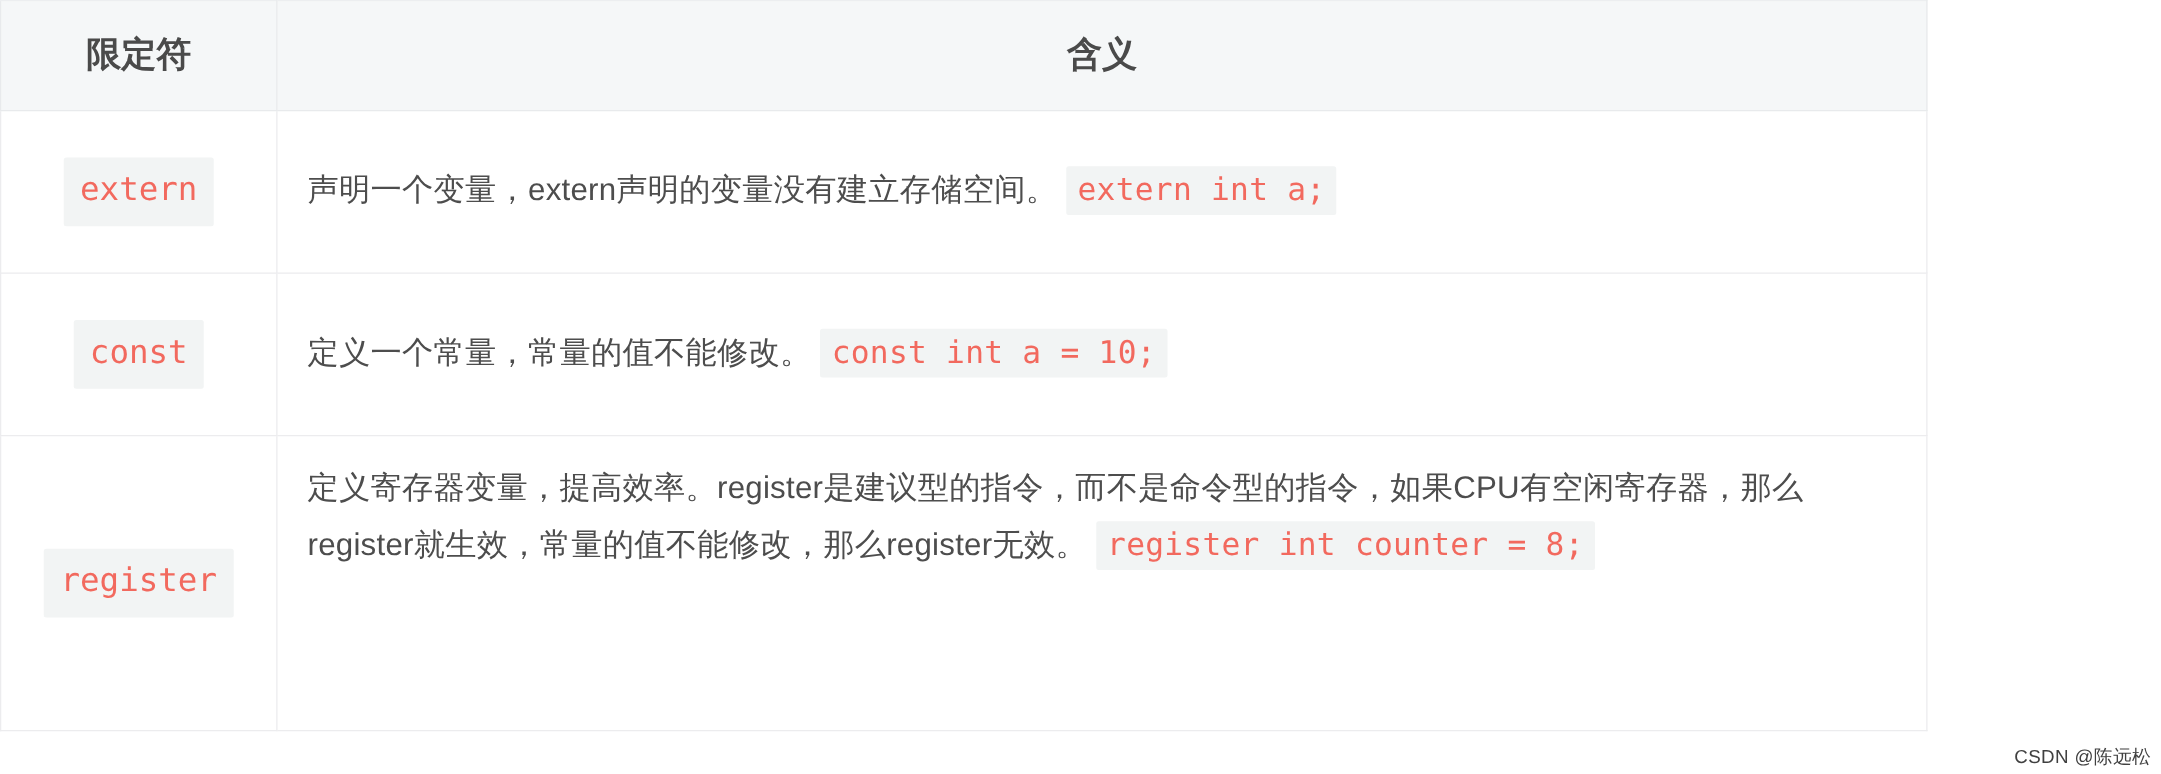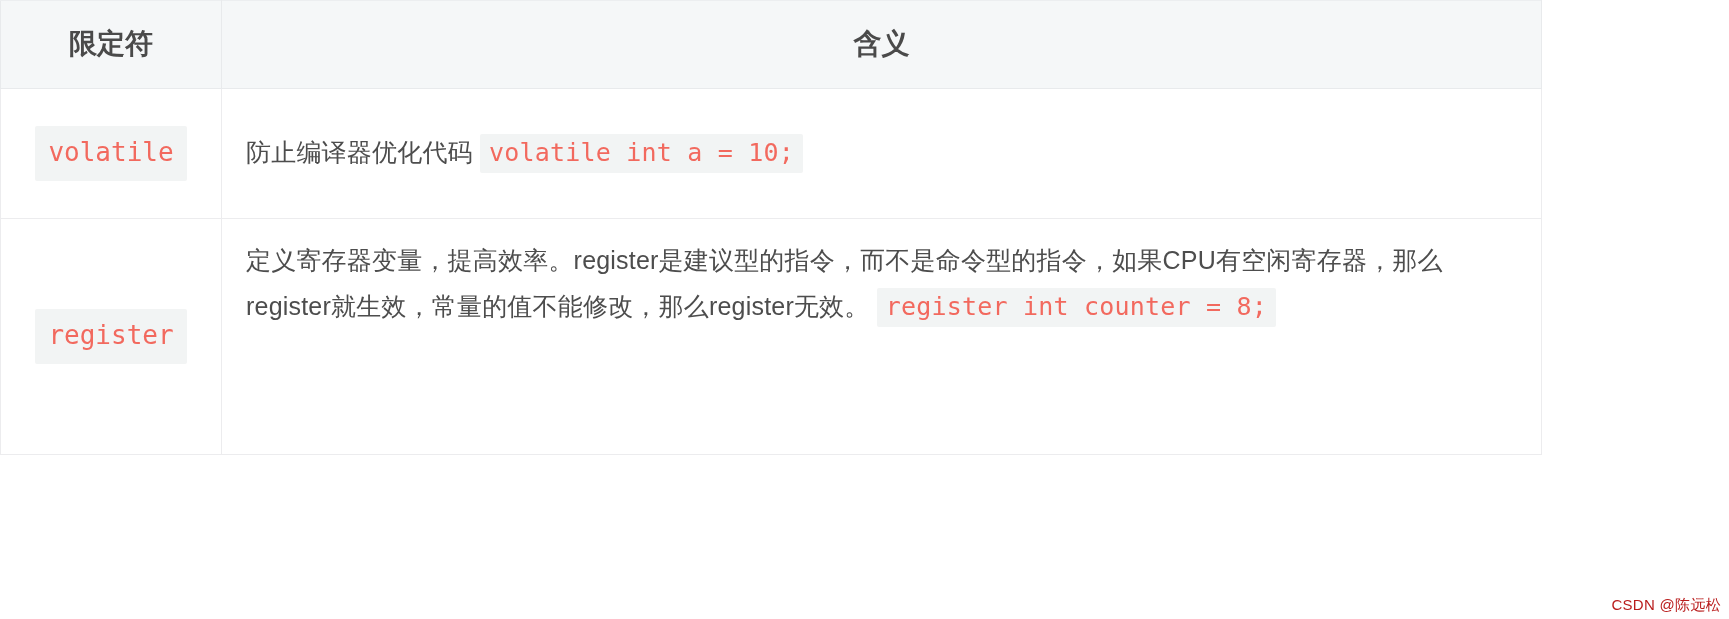--- a/index.html
+++ b/index.html
@@ -79,21 +79,21 @@
     vertical-align: top;
     padding-top: 18px;
   }
   .row-register td.qualifier-cell { vertical-align: middle; }
 
   .watermark {
     position: absolute;
     right: 8px;
     bottom: 4px;
     font-size: 15px;
-    color: #b91c1c;
+    color: #404040;
     font-family: "Liberation Sans", "DejaVu Sans", sans-serif;
     letter-spacing: 0.3px;
     white-space: nowrap;
   }
   .text-seg { white-space: normal; }
 </style>
 </head>
 <body>
 
 <div class="page">
@@ -104,31 +104,40 @@
       <col class="col-meaning">
     </colgroup>
     <thead>
       <tr>
         <th>限定符</th>
         <th>含义</th>
       </tr>
     </thead>
     <tbody>
 
-
-
-      <tr class="row-volatile">
+      <tr class="row-extern">
         <td class="qualifier-cell">
-          <code class="inline-code">volatile</code>
+          <code class="inline-code">extern</code>
         </td>
         <td class="meaning-cell">
-          <span class="text-seg">防止编译器优化代码</span>
-          <code class="inline-code">volatile int a = 10;</code>
+          <span class="text-seg">声明一个变量，extern声明的变量没有建立存储空间。</span>
+          <code class="inline-code">extern int a;</code>
         </td>
       </tr>
+
+      <tr class="row-const">
+        <td class="qualifier-cell">
+          <code class="inline-code">const</code>
+        </td>
+        <td class="meaning-cell">
+          <span class="text-seg">定义一个常量，常量的值不能修改。</span>
+          <code class="inline-code">const int a = 10;</code>
+        </td>
+      </tr>
+
 
       <tr class="row-register">
         <td class="qualifier-cell">
           <code class="inline-code">register</code>
         </td>
         <td class="meaning-cell">
           <span class="text-seg">定义寄存器变量，提高效率。register是建议型的指令，而不是命令型的指令，如果CPU有空闲寄存器，那么register就生效，常量的值不能修改，那么register无效。</span>
           <code class="inline-code">register int counter = 8;</code>
         </td>
       </tr>

